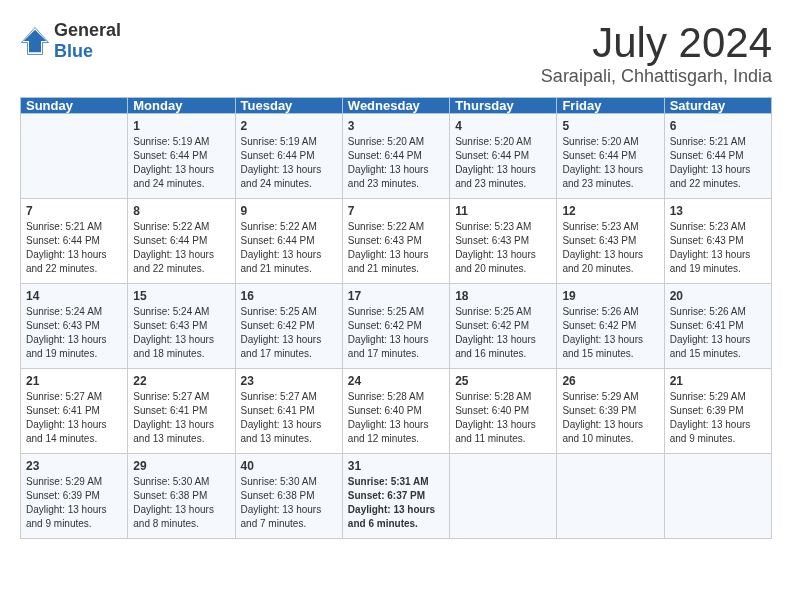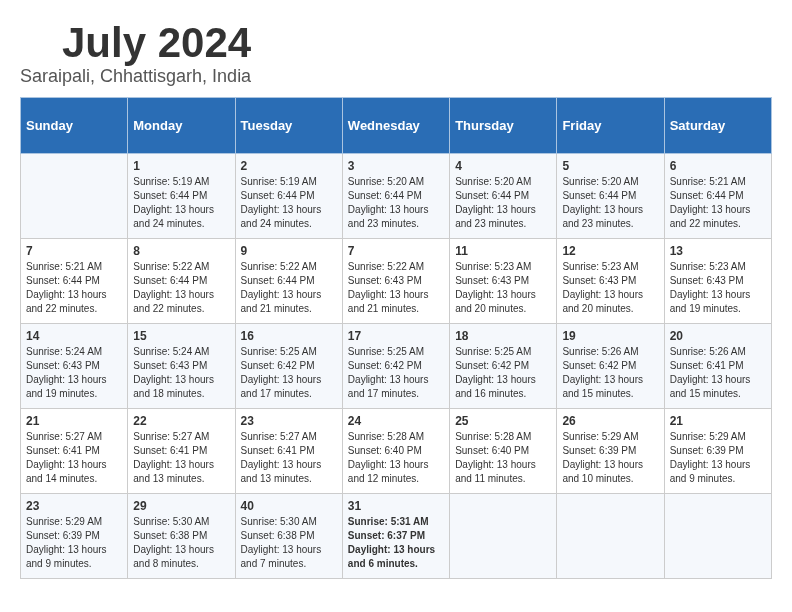--- a/index.html
+++ b/index.html
@@ -23,37 +23,37 @@
     }
     .logo-icon {
       width: 30px;
       height: 30px;
     }
     .title-block {
       text-align: right;
     }
     .month-title {
       font-size: 42px;
-      font-weight: bold;
+      font-weight: normal;
       color: #333;
       line-height: 1.1;
     }
     .location-title {
       font-size: 18px;
       color: #555;
     }
     table {
       width: 100%;
       border-collapse: collapse;
       table-layout: fixed;
     }
     thead tr th {
       background-color: #2a6db5;
       color: #fff;
-      padding: 20px 5px;
+      padding: 0 5px;
       font-size: 13px;
       font-weight: bold;
       border: 1px solid #aac4e0;
       text-align: left;
     }
     tbody tr td {
       vertical-align: top;
       padding: 5px 5px;
       font-size: 10.5px;
       color: #333;
@@ -75,20 +75,30 @@
     .day-info {
       font-size: 10px;
       color: #333;
       line-height: 1.4;
     }
   </style>
 </head>
 <body>
 
 <div class="header">
+  <div class="logo">
+    <svg class="logo-icon" viewBox="0 0 40 40">
+      <polygon points="20,5 35,20 28,20 28,35 12,35 12,20 5,20" fill="#2a6db5"></polygon>
+      <polygon points="20,2 38,22 30,22 30,38 10,38 10,22 2,22" fill="none" stroke="#2a6db5" stroke-width="1"></polygon>
+    </svg>
+    <div>
+      <span style="font-size:18px;font-weight:bold;color:#333;">General</span><br>
+      <span style="font-size:18px;font-weight:bold;color:#2a6db5;">Blue</span>
+    </div>
+  </div>
   <div class="title-block">
     <div class="month-title">July 2024</div>
     <div class="location-title">Saraipali, Chhattisgarh, India</div>
   </div>
 </div>
 
 <table>
   <thead>
     <tr id="header-row">
         <th>Sunday</th>

